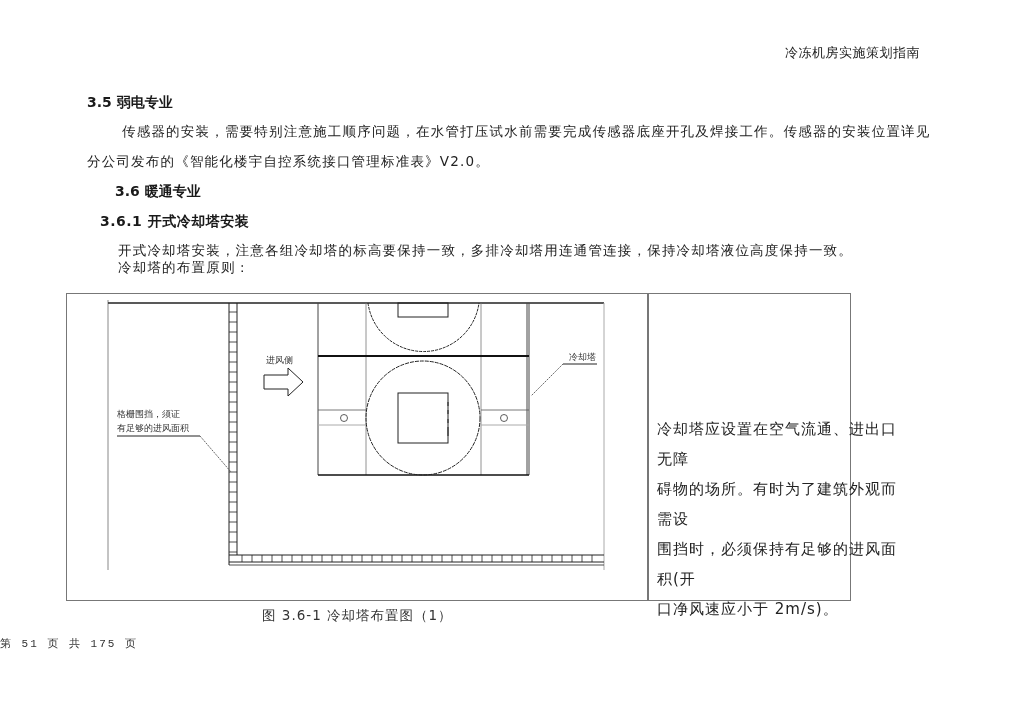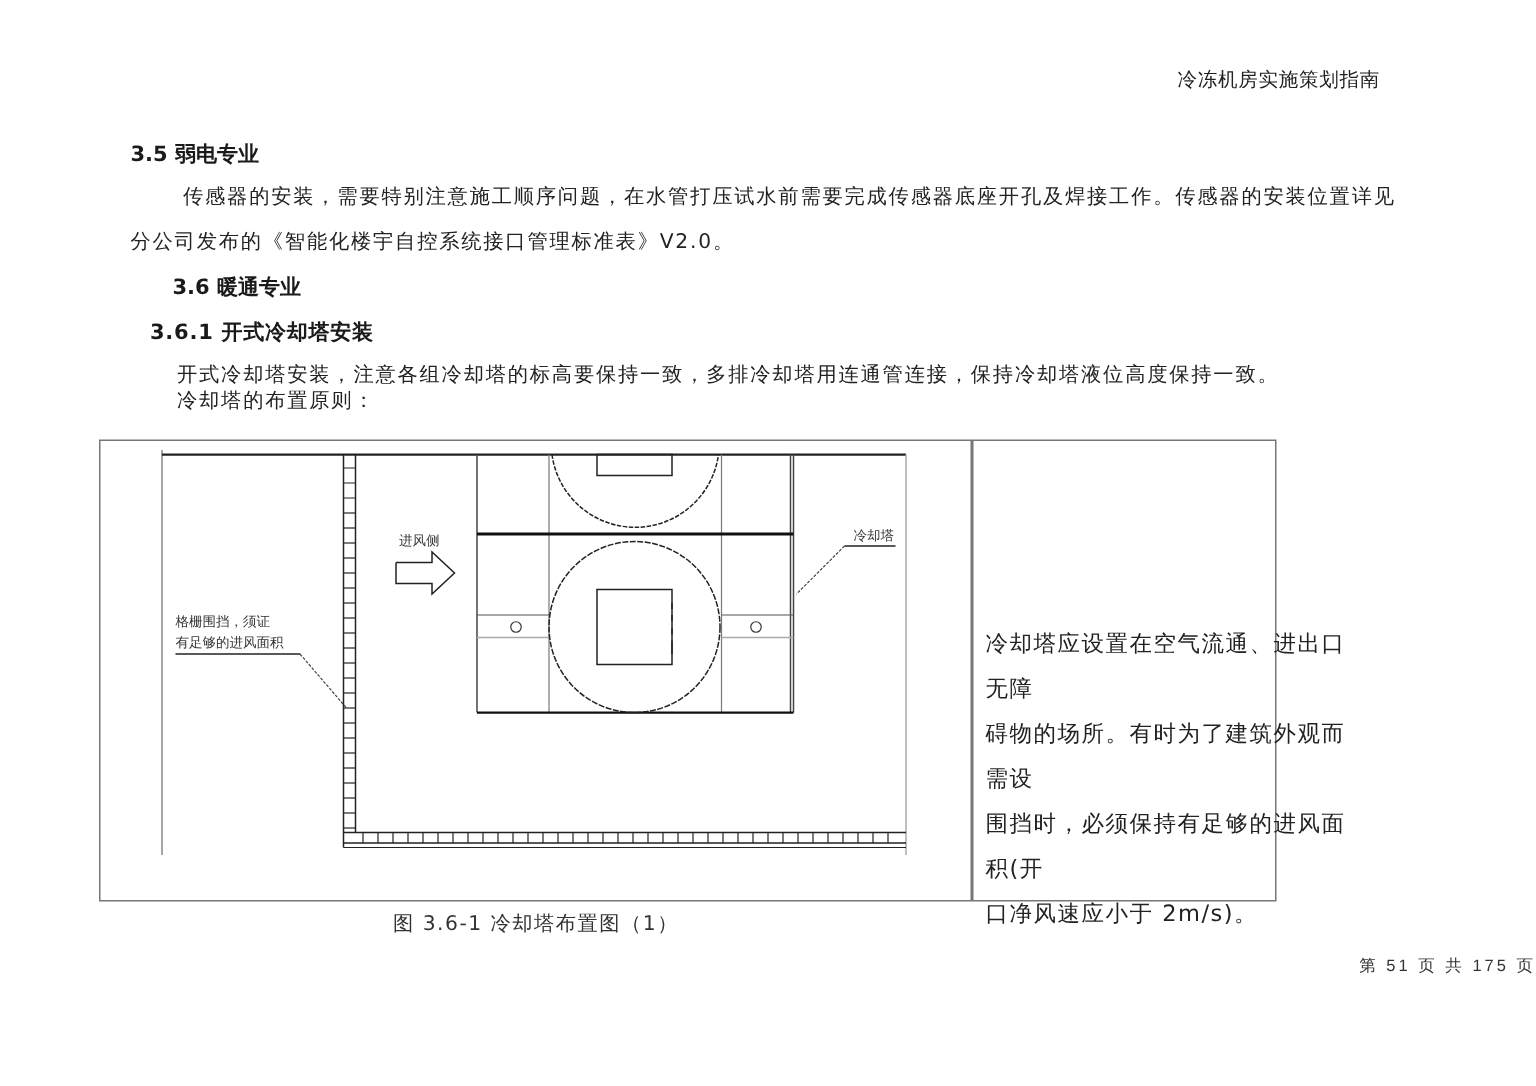--- a/index.html
+++ b/index.html
@@ -35,23 +35,23 @@
   .cell-text {
     left: 590px; top: 100px; width: 250px;
     font-family: "DejaVu Sans", sans-serif;
     font-size: 15px; line-height: 30px; letter-spacing: 1px; color: #222; margin-top: 20px;
   }
   .caption {
     left: 195px; top: 283px; font-size: 13.5px; letter-spacing: 1px;
     font-family: "DejaVu Sans", sans-serif; color: #333; margin-top: 30px;
   }
   .footer {
-    left: 0; right: 0; top: 636px; text-align: right; font-size: 11px;
+    left: 0; right: 0; top: 636px; text-align: left; font-size: 11px;
     color: #333; letter-spacing: 2px;
-    font-family: Liberation Sans, sans-serif;
+    font-family: Liberation Mono, monospace;
   }
   .drawing { left: 40px; top: 6px; width: 500px; height: 270px; }
   .dlabel { font-family: "DejaVu Sans", sans-serif; font-size: 9px; fill: #333; }
 </style>
 </head>
 <body>
 
 <div class="abs header-title">冷冻机房实施策划指南</div>
 
 <div class="abs h2" style="top:94px;">3.5 弱电专业</div>

